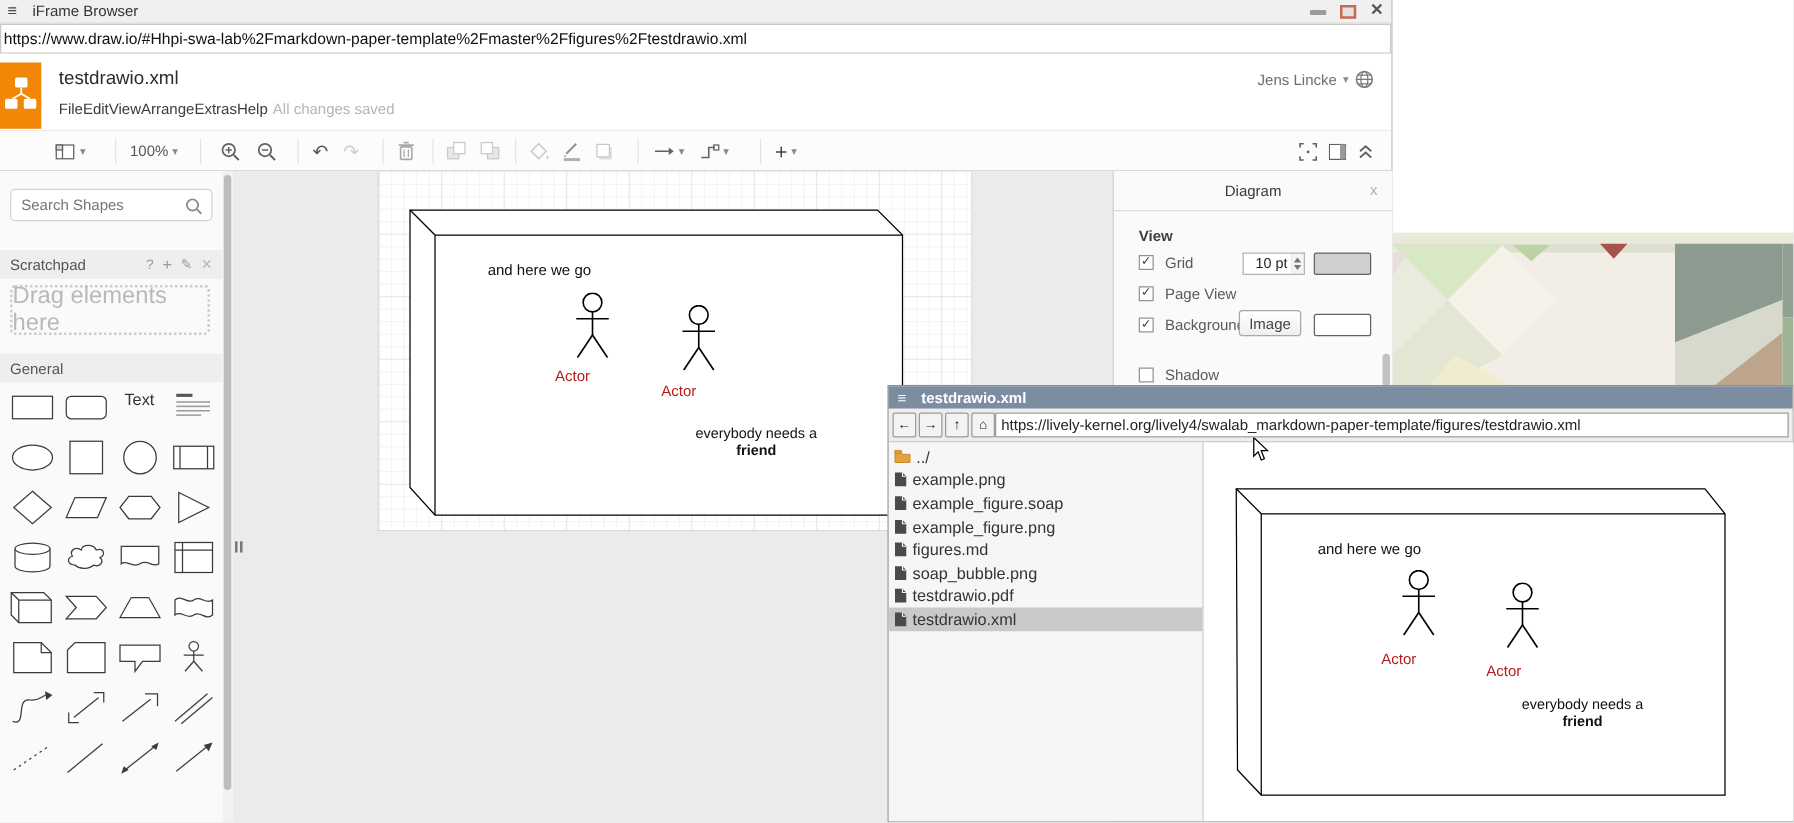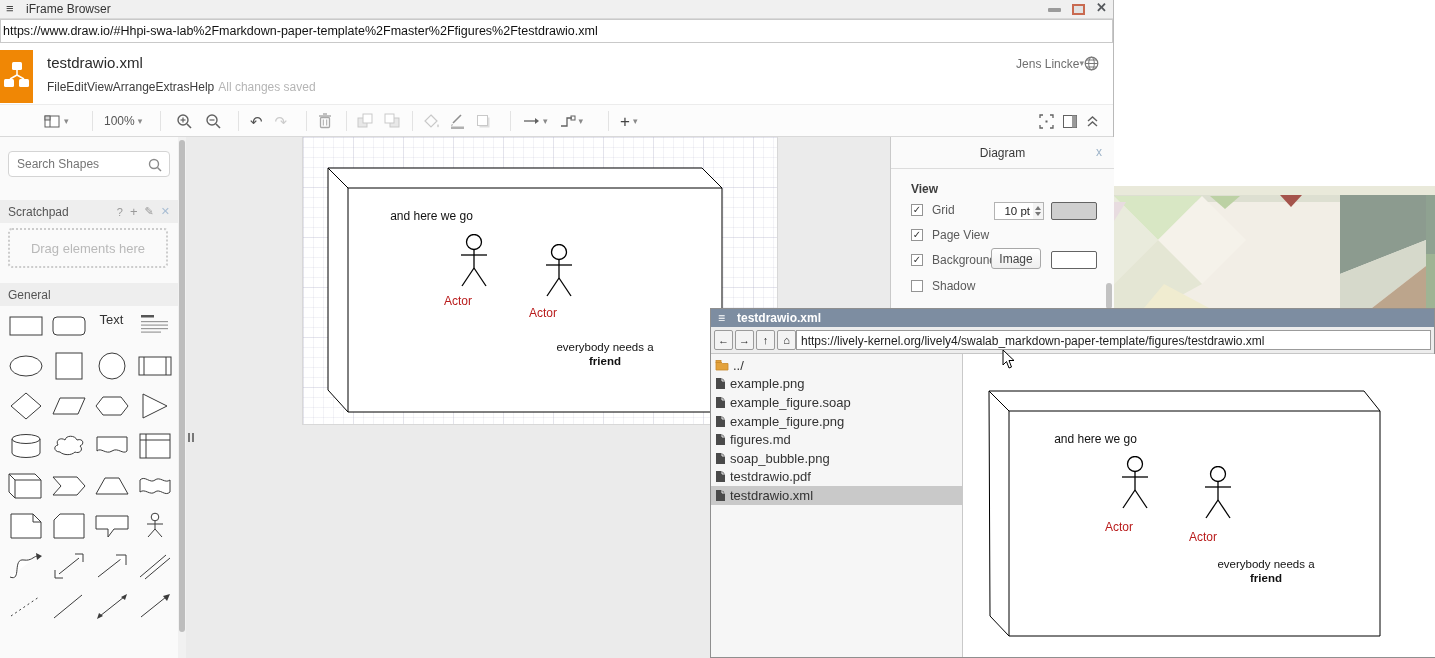--- a/index.html
+++ b/index.html
@@ -19,21 +19,21 @@
   #url1{left:0;top:19px;width:100%;height:24px;background:#fff;border:1px solid #c9c9c9;}
   #url1 input{width:100%;height:100%;border:none;outline:none;font-size:12.5px;color:#111;
               padding:0 0 0 2px;font-family:"Liberation Sans",sans-serif;background:transparent;}
 
   
   #hdr{left:0;top:43px;width:100%;height:61px;background:#fff;}
   #logo{left:0;top:7px;width:33px;height:53px;background:#F08705;}
   #doc-title{left:47px;top:11px;font-size:15px;color:#2b2b2b;}
   #menubar{left:47px;top:37px;display:flex;font-size:12px;color:#3c3c3c;align-items:center;}
   #menubar .status{color:#b5b5b5;margin-left:4px;}
-  #userbox{right:14px;top:13px;display:flex;align-items:center;font-size:12px;color:#6f6f6f;}
+  #userbox{right:14px;top:13px;display:flex;align-items:center;gap:5px;font-size:12px;color:#6f6f6f;}
   .caret{font-size:9px;color:#8a8a8a;line-height:1;}
 
   
   #tbar{left:0;top:104px;width:100%;height:33px;background:#fcfcfc;
         border-top:1px solid #ececec;border-bottom:1px solid #d9d9d9;}
   .tsep{position:absolute;top:6px;width:1px;height:20px;background:#e3e3e3;}
   .tg{position:absolute;top:0;height:32px;display:flex;align-items:center;gap:10px;}
   .ticon{display:flex;align-items:center;gap:3px;}
   .uni{font-size:15px;line-height:1;}
   #zoomlvl{font-size:12px;color:#555;}
@@ -44,21 +44,21 @@
   #sb-thumb{left:179px;top:140px;width:6px;height:492px;background:#bdbdbd;border-radius:3px;}
   #search{left:8px;top:14px;width:162px;height:26px;background:#fff;border:1px solid #d4d4d4;border-radius:4px;}
   #search input{width:130px;height:100%;border:none;outline:none;background:transparent;
                 font-size:12px;color:#333;padding-left:8px;font-family:"Liberation Sans",sans-serif;}
   #search svg{position:absolute;right:7px;top:6px;}
   .sb-head{left:0;width:178px;height:23px;background:#eee;display:flex;align-items:center;}
   .sb-head .lbl{margin-left:8px;font-size:12px;color:#555;}
   #scratch-icons{position:absolute;right:8px;display:flex;gap:7px;align-items:center;font-size:11px;color:#9a9a9a;}
   #scratch-icons .x{color:#a8bdd3;}
   #dragbox{left:8px;top:91px;width:160px;height:40px;border:2px dotted #ccc;border-radius:4px;
-           display:flex;align-items:center;justify-content:center;font-size:13px;color:#b9b9b9;}
+           display:flex;align-items:center;justify-content:center;font-size:19px;color:#b9b9b9;}
   #shapes{left:4px;top:175px;width:172px;display:grid;grid-template-columns:repeat(4,43px);grid-auto-rows:40px;}
   .cell{display:flex;justify-content:center;}
   .cell svg{stroke:#3b3b3b;fill:#fff;stroke-width:1;}
   .cell .txt{font-size:13px;color:#333;}
 
   
   #cv{left:186px;top:137px;width:704px;height:521px;background:#ebebeb;overflow:hidden;}
   #page{left:116px;top:0;width:476px;height:288px;background:#fff;border:1px solid #d8d8d8;border-top:none;
     background-image:
       linear-gradient(to right, rgba(180,180,205,.16) 1px, transparent 1px),
@@ -590,21 +590,21 @@
 
       <div class="prow" style="top:116px;">
         <span class="cb">
             <span>✓</span>
           </span>
         <span class="plbl">Background</span>
       </div>
       <div id="img-btn" class="abs">Image</div>
       <div id="bg-swatch" class="swatch"></div>
 
-      <div class="prow" style="top:142px;">
+      <div class="prow" style="top:156px;">
         <span class="cb"></span>
         <span class="plbl">Shadow</span>
       </div>
       <div id="panel-thumb" class="abs"></div>
     </div>
   </div>
 
   <div id="win2" class="abs">
     <div id="tb2" class="abs">
       <span class="ham">≡</span>

